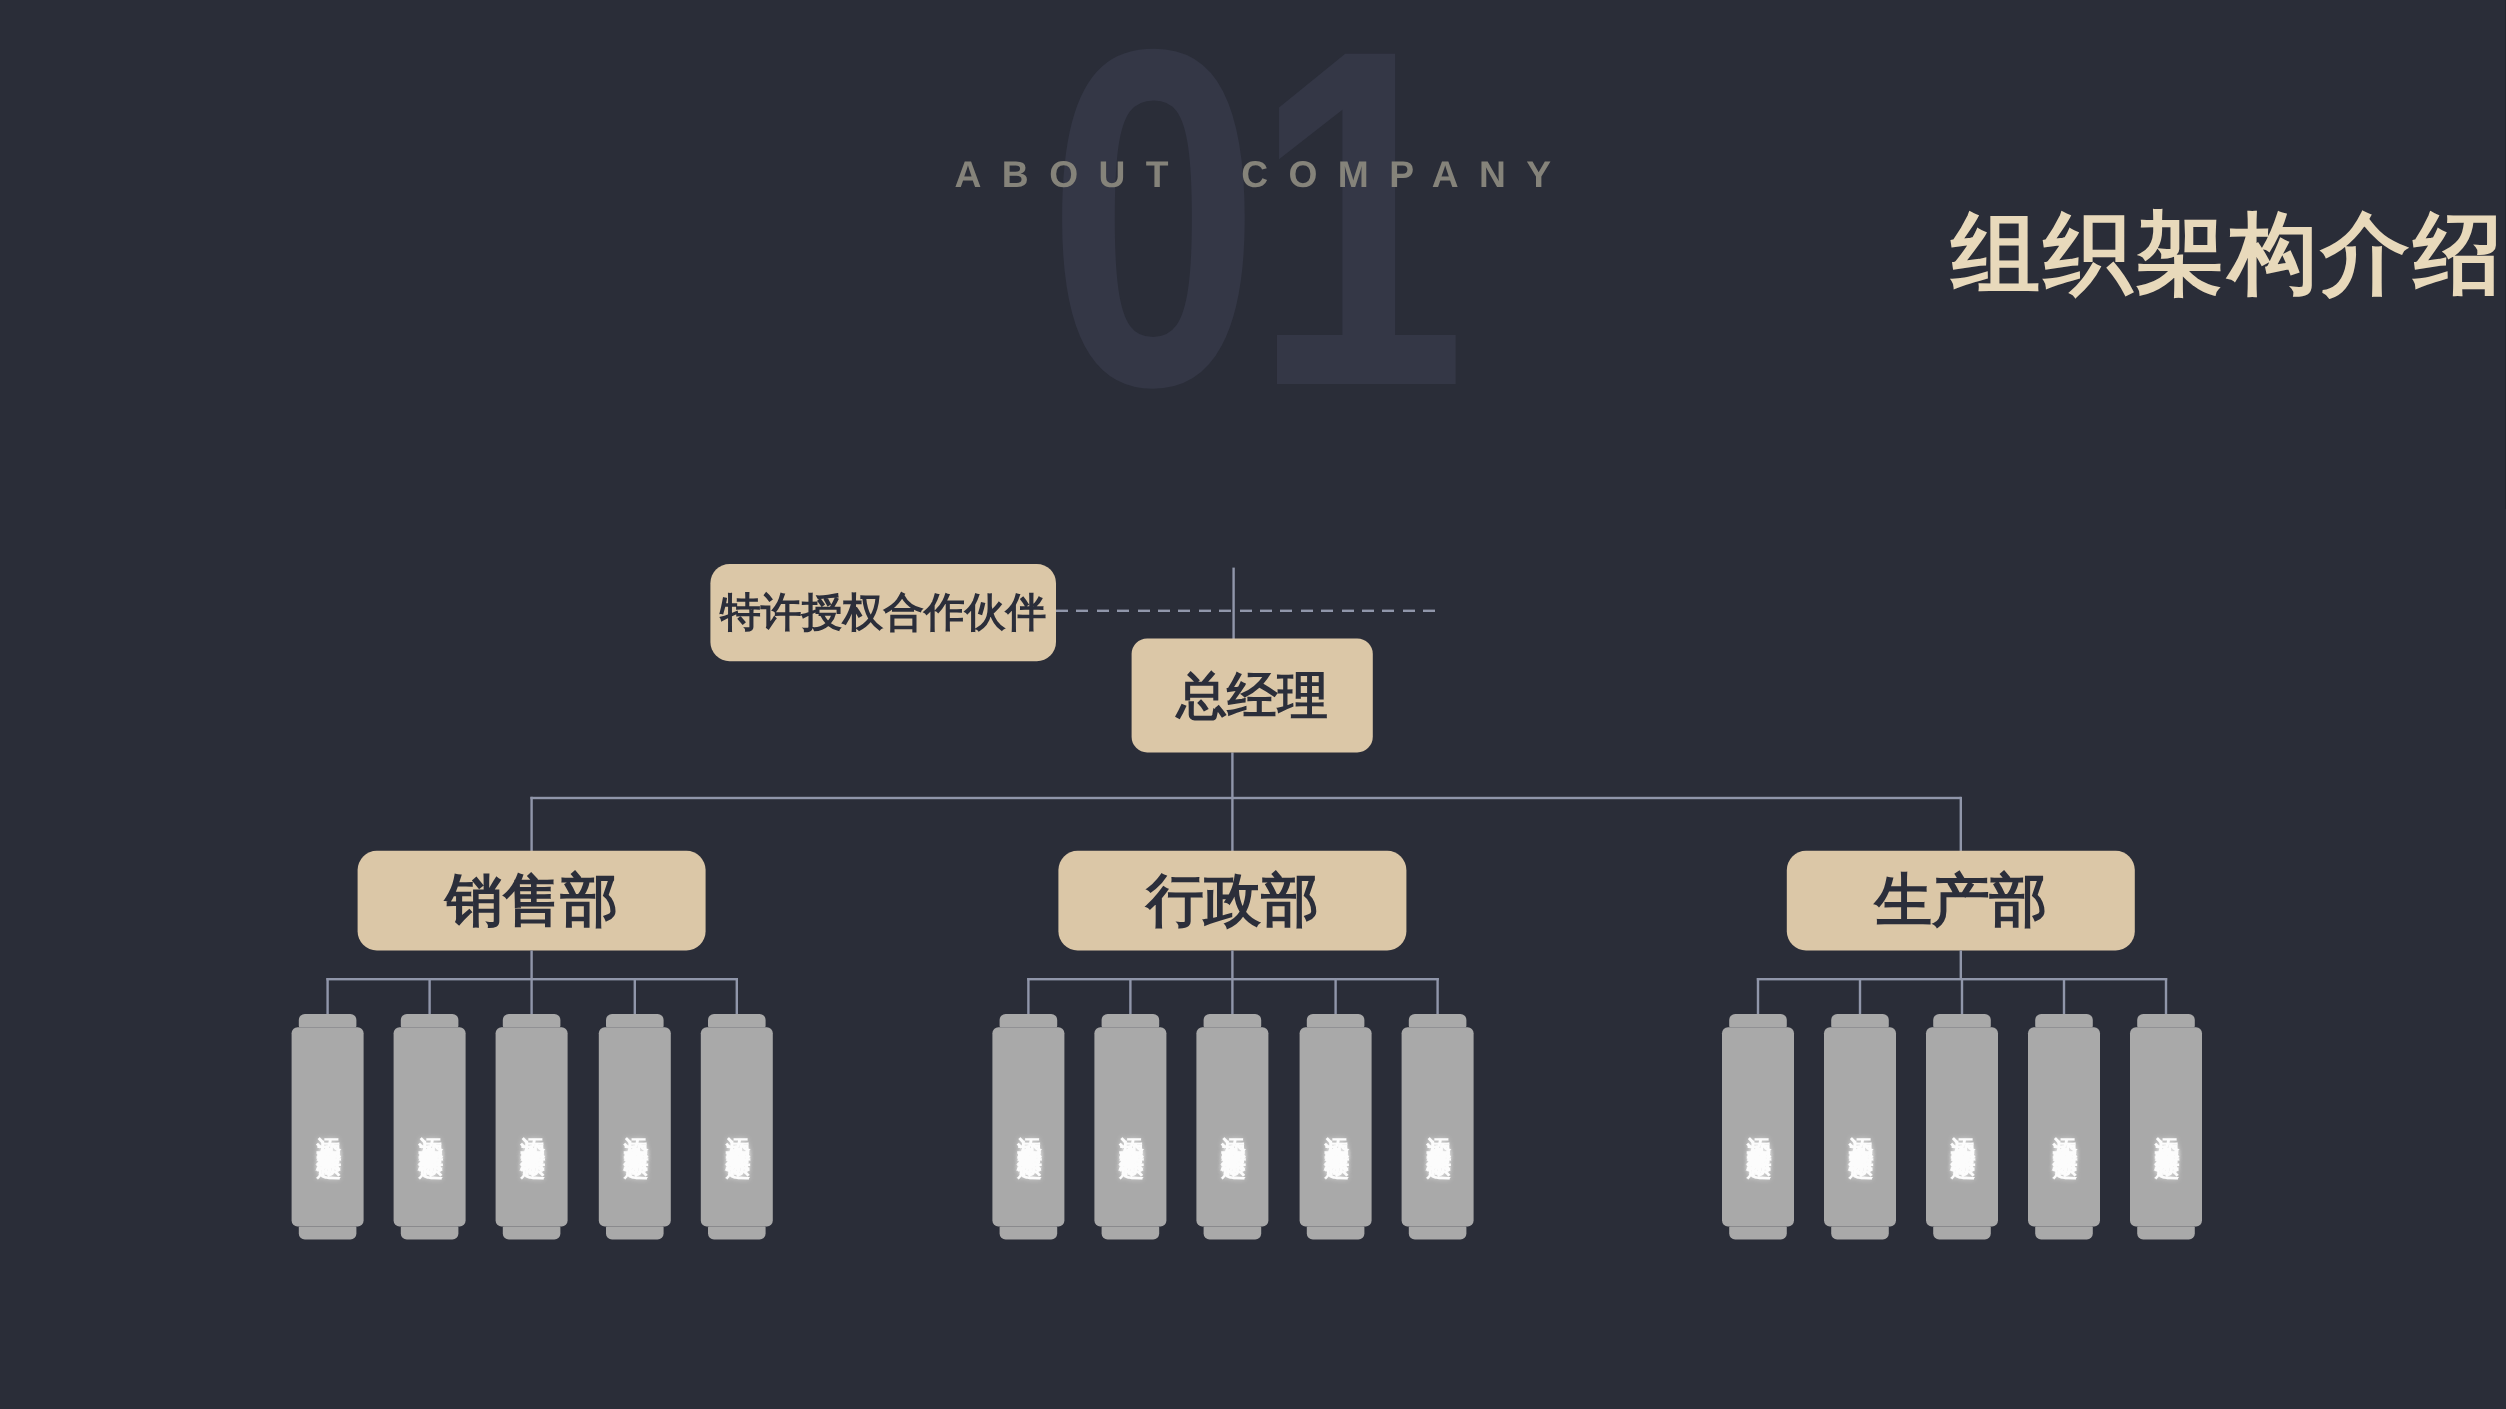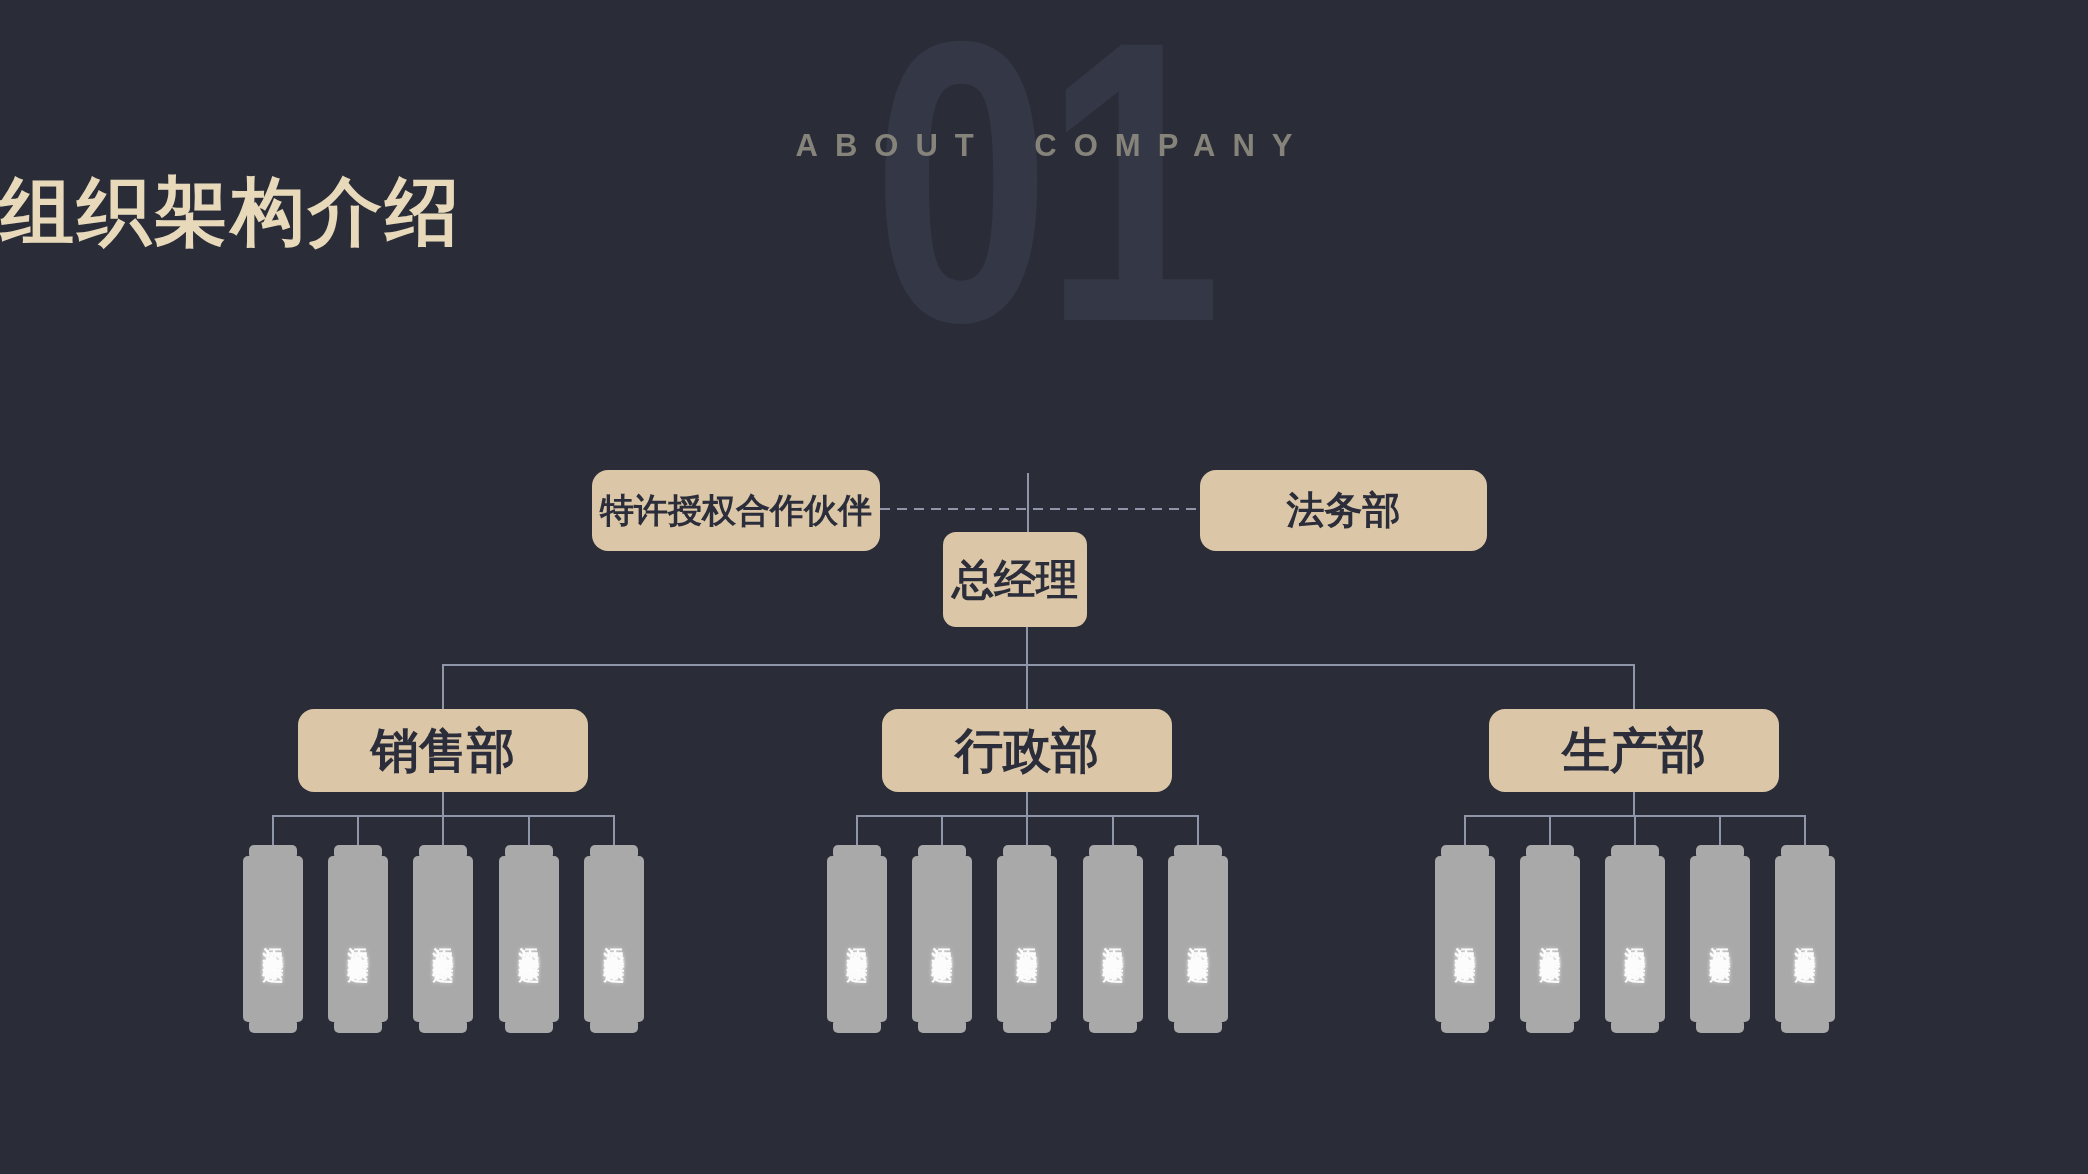--- a/index.html
+++ b/index.html
@@ -25,33 +25,33 @@
     font-size:400px;font-weight:700;line-height:1;color:var(--wm);
     transform:scaleX(.8);transform-origin:50% 50%;
     letter-spacing:-8px;user-select:none;
   }
   .eyebrow{
     position:absolute;left:0;right:0;top:108px;text-align:center;
     font-size:31px;font-weight:700;color:var(--eyebrow);
     letter-spacing:17px;text-indent:17px;word-spacing:18px;margin-top:20px;
   }
   .title{
-    position:absolute;left:0;right:0;top:163px;text-align:left;
+    position:absolute;left:0;right:0;top:163px;text-align:right;
     font-size:74px;font-weight:700;color:var(--cream);letter-spacing:3px;
   }
   
   .obox{
     position:absolute;background:var(--tan);color:var(--navy);
     display:flex;align-items:center;justify-content:center;
     font-weight:700;border-radius:16px;white-space:nowrap;
   }
   .obox.root{left:923px;top:349px;width:210px;height:124px;font-size:45px;border-radius:15px;}
   .obox.partners{left:592px;top:470px;width:288px;height:81px;font-size:34px;}
   .obox.legal{left:1200px;top:470px;width:287px;height:81px;font-size:38px;}
-  .obox.manager{left:943px;top:532px;width:144px;height:95px;font-size:42px;border-radius:13px;text-align:center;}
+  .obox.manager{left:943px;top:532px;width:201px;height:95px;font-size:42px;border-radius:13px;text-align:center;}
   .obox.dept{top:709px;width:290px;height:83px;font-size:48px;}
   .obox.dept.d0{left:298px;}
   .obox.dept.d1{left:882px;}
   .obox.dept.d2{left:1489px;}
   
   .ln{position:absolute;background:var(--line);}
   .ln.v{width:2px;}
   .ln.h{height:2px;}
   .ln.dash{
     height:2px;background:repeating-linear-gradient(90deg,var(--line) 0 10px,transparent 10px 17px);
@@ -81,21 +81,20 @@
   <div class="title">组织架构介绍</div>
 
   <div class="ln v" style="left:1027px;top:473px;height:60px"></div>
   <div class="ln dash" style="left:880px;top:508px;width:320px"></div>
   <div class="ln v" style="left:1026px;top:627px;height:84px"></div>
   <div class="ln h" style="left:442px;top:664px;width:1192px"></div>
   <div class="ln v" style="left:442px;top:664px;height:46px"></div>
   <div class="ln v" style="left:1633px;top:664px;height:46px"></div>
 
   <div class="obox partners">特许授权合作伙伴</div>
-  <div class="obox legal">法务部</div>
   <div class="obox manager">总经理</div>
 
   <div class="obox dept d0">销售部</div>
   <div class="obox dept d2">生产部</div>
   <div class="obox dept d1">行政部</div>
 
   <div class="ln v" style="left:442px;top:792px;height:24px"></div>
   <div class="ln h" style="left:272px;top:815px;width:343px"></div>
   <div class="ln v" style="left:272px;top:815px;height:30px"></div>
   <div class="ln v" style="left:357px;top:815px;height:30px"></div>

